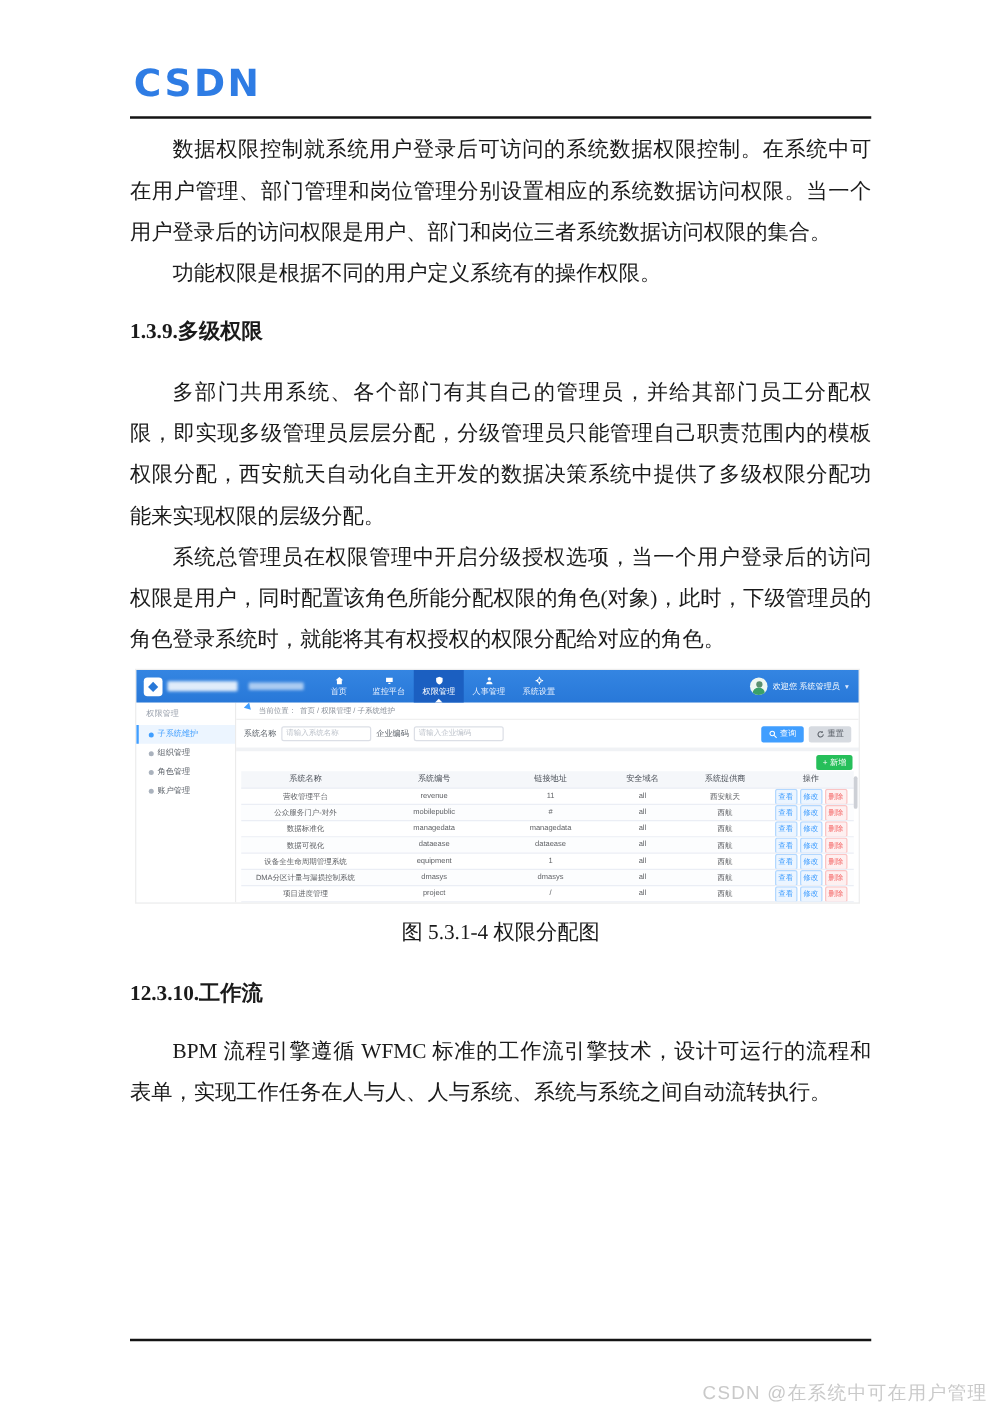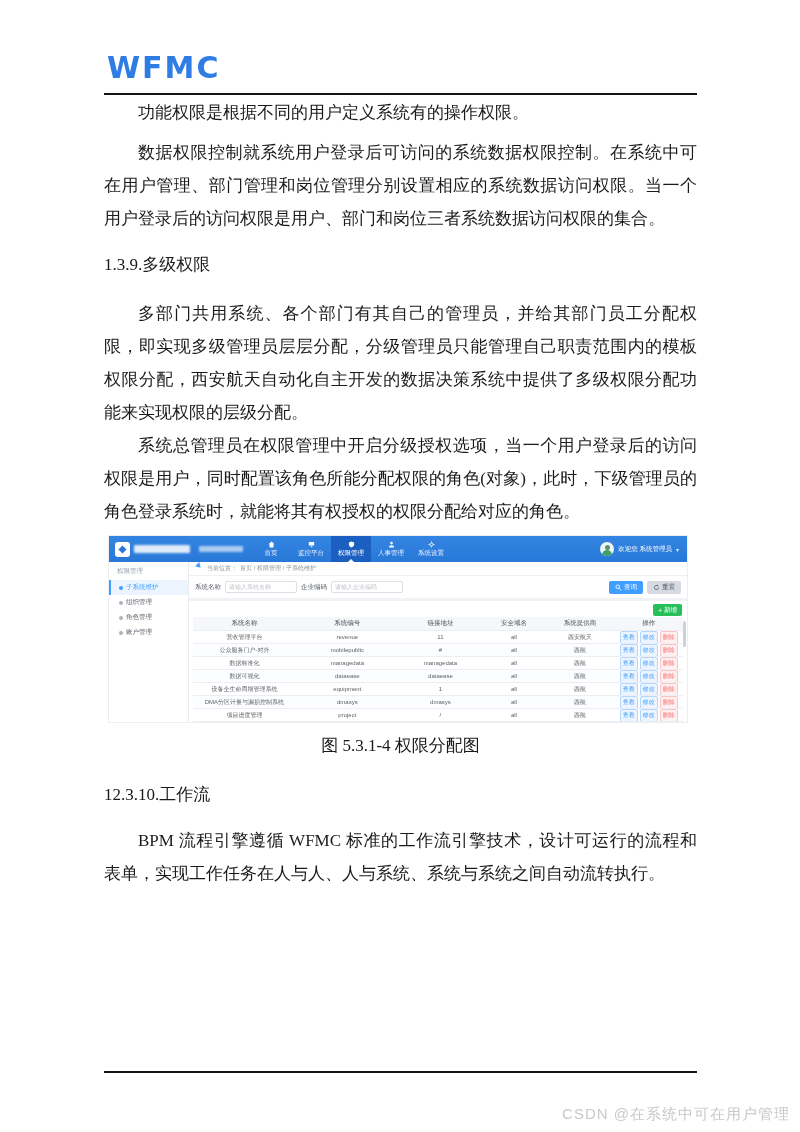--- a/index.html
+++ b/index.html
@@ -20,21 +20,21 @@
     position:absolute;left:107px;top:50px;
     font-family:"DejaVu Sans","Liberation Sans",sans-serif;
     font-weight:900;font-size:30px;letter-spacing:2px;color:#2e7ce4;
   }
   .rule{position:absolute;left:104px;width:593px;border-top:2px solid #141414;}
   .rule-top{top:93px;}
   .rule-bottom{top:1071px;}
   .content{position:absolute;left:104px;top:96px;width:593px;}
   .para{font-size:17px;line-height:33px;text-align:justify;text-indent:2em;}
   .p1{margin-top:7px;}
-  .heading{font-size:17px;line-height:33px;font-weight:normal;margin:13px 0 3px;}
+  .heading{font-size:17px;line-height:33px;font-weight:bold;margin:13px 0 3px;}
   .p3{margin-top:16px;}
   .caption{font-size:17px;line-height:33px;text-align:center;margin-top:7px;}
   .h2nd{margin-top:16px;}
   .p5{margin-top:13px;}
   .watermark{
     position:absolute;right:10px;bottom:8px;
     font-family:"Liberation Sans","DejaVu Sans",sans-serif;
     font-size:15px;color:#c9c9c9;letter-spacing:1px;
   }
   
@@ -126,26 +126,26 @@
     border-radius:2px;font-size:6px;padding:1px 2px;margin:0 1px;cursor:pointer;
     border:1px solid;background:#ecf5ff;white-space:nowrap;font-family:inherit;
   }
   .mini.view,.mini.edit{color:var(--primary);border-color:#b3d8ff;background:#ecf5ff;}
   .mini.del{color:var(--danger);border-color:#fbc4c4;background:#fef0f0;}
   .scrollthumb{position:absolute;right:1px;top:20px;width:3px;height:26px;border-radius:2px;background:#cdd0d6;}
 </style>
 </head>
 <body>
 
-<div class="logo">WFMC</div>
+<div class="logo">CSDN</div>
 <div class="rule rule-top"></div>
 
 <div class="content">
+  <p class="para p1">数据权限控制就系统用户登录后可访问的系统数据权限控制。在系统中可在用户管理、部门管理和岗位管理分别设置相应的系统数据访问权限。当一个用户登录后的访问权限是用户、部门和岗位三者系统数据访问权限的集合。</p>
   <p class="para">功能权限是根据不同的用户定义系统有的操作权限。</p>
-  <p class="para p1">数据权限控制就系统用户登录后可访问的系统数据权限控制。在系统中可在用户管理、部门管理和岗位管理分别设置相应的系统数据访问权限。当一个用户登录后的访问权限是用户、部门和岗位三者系统数据访问权限的集合。</p>
   <h3 class="heading">1.3.9.多级权限</h3>
   <p class="para p3">多部门共用系统、各个部门有其自己的管理员，并给其部门员工分配权限，即实现多级管理员层层分配，分级管理员只能管理自己职责范围内的模板权限分配，西安航天自动化自主开发的数据决策系统中提供了多级权限分配功能来实现权限的层级分配。</p>
   <p class="para">系统总管理员在权限管理中开启分级授权选项，当一个用户登录后的访问权限是用户，同时配置该角色所能分配权限的角色(对象)，此时，下级管理员的角色登录系统时，就能将其有权授权的权限分配给对应的角色。</p>
 
   <div class="shot">
     <div class="topbar">
       <div class="brand">
         <span class="brand-sq">
           <svg width="9" height="9" viewBox="0 0 10 10">
               <path d="M5 0.5L9.5 5 5 9.5 0.5 5z" fill="#2878d8"></path>

